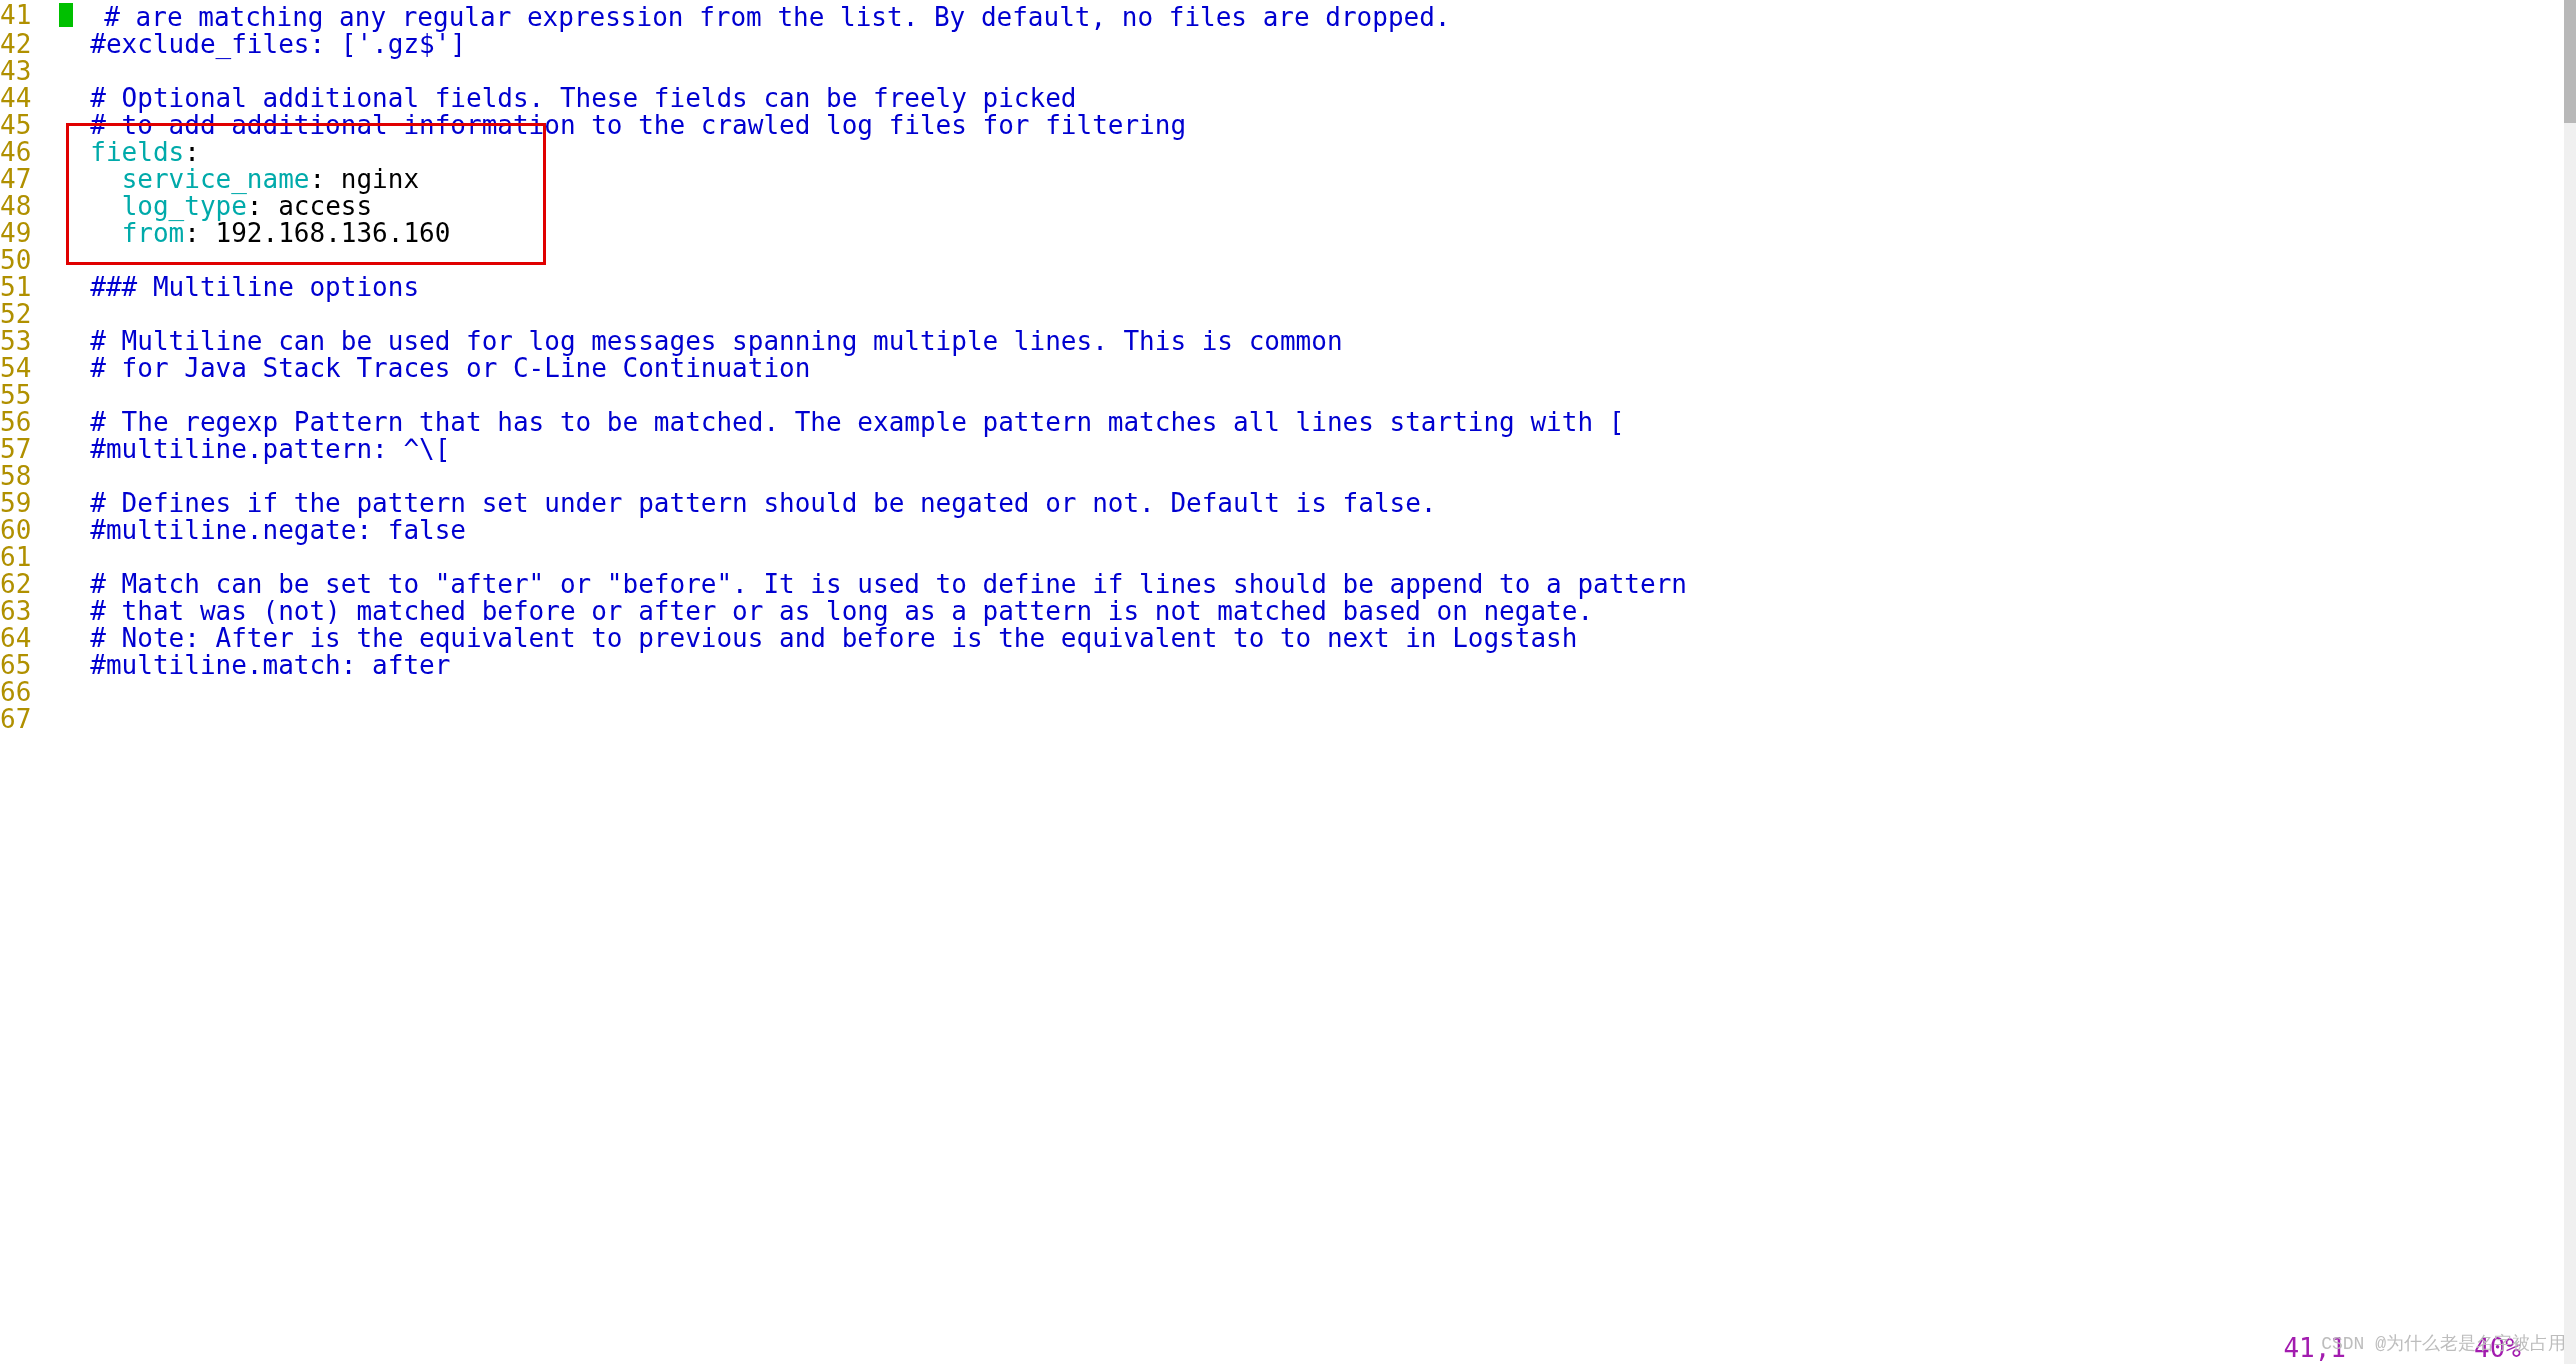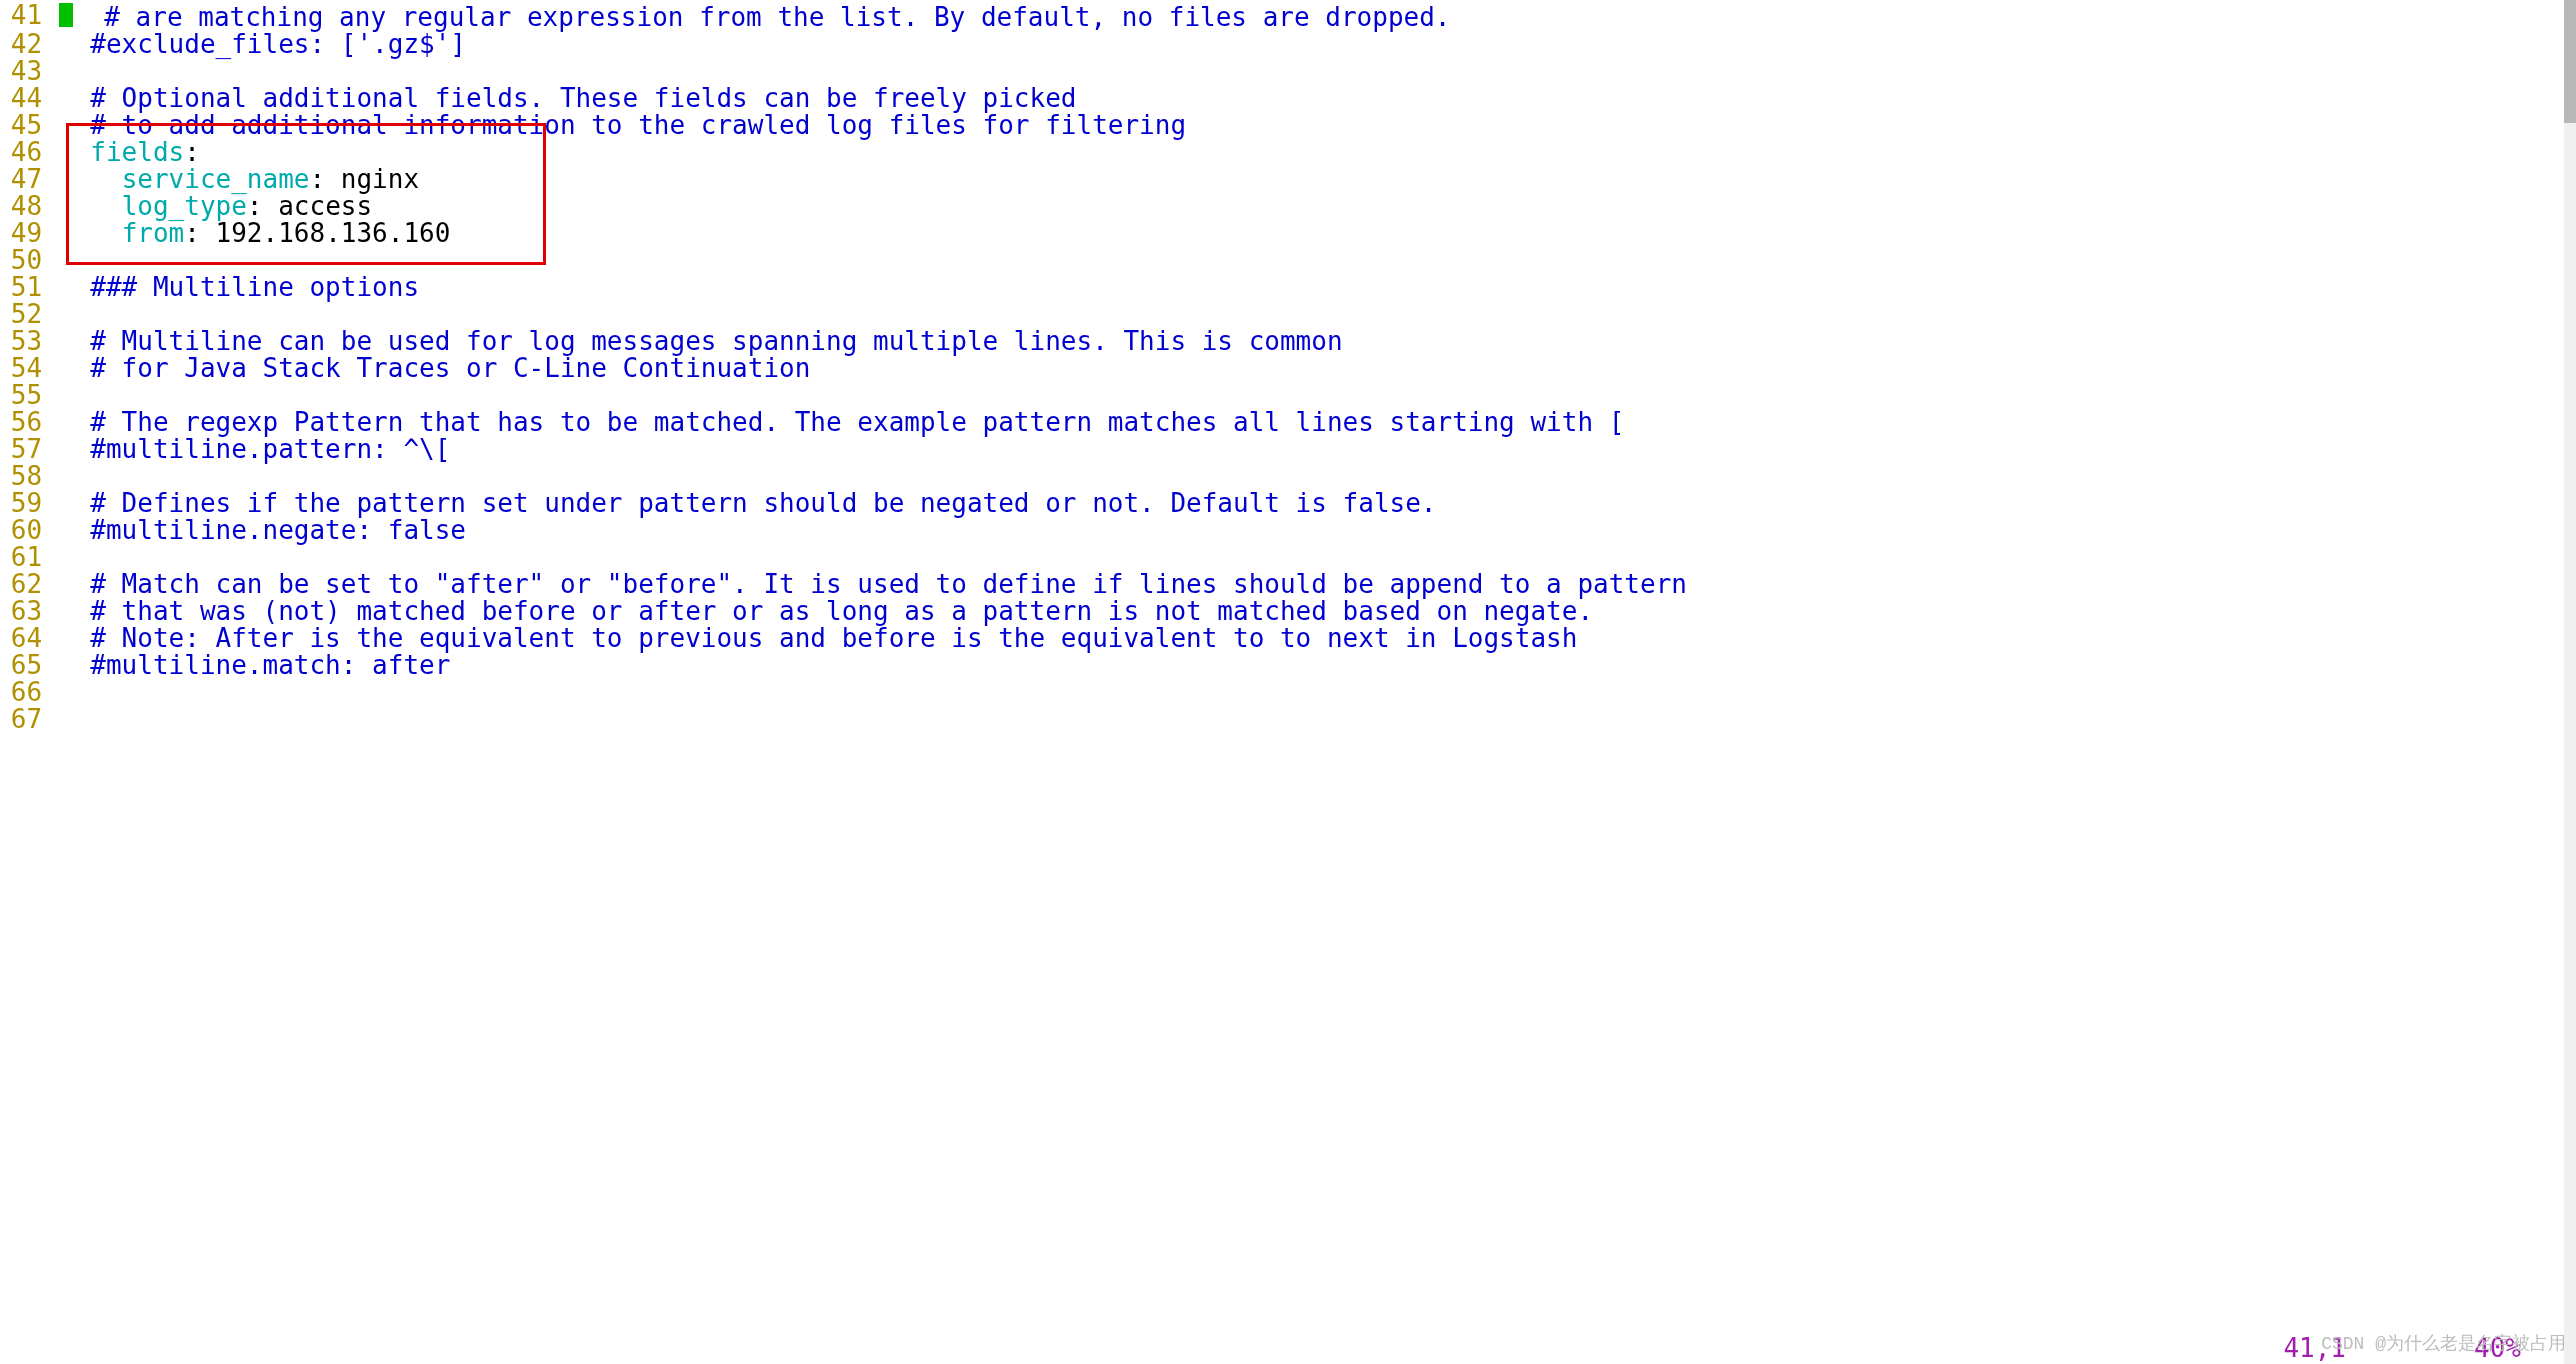--- a/index.html
+++ b/index.html
@@ -1,18 +1,18 @@
 <!DOCTYPE html>
 <html><head>
 <meta charset="utf-8">
 <style>
   html,body{margin:0;padding:0;background:#fff;font-family:"DejaVu Sans Mono","Courier New",monospace;font-size:26px;line-height:27px;color:#000;}
   .editor{position:relative;padding:2px 0 0 0;white-space:pre;}
   .row{display:flex;}
-  .gutter{width:53px;text-align:center;color:#b09000;padding-right:6px;flex:0 0 53px;user-select:none;}
+  .gutter{width:53px;text-align:left;color:#b09000;padding-right:6px;flex:0 0 53px;user-select:none;}
   .code{flex:1;white-space:pre-wrap;word-break:break-all;}
   .c-comment{color:#0000d0;}
   .c-key{color:#00aaaa;}
   .c-val{color:#000;}
   .cursor{display:inline-block;width:14px;height:24px;background:#00c000;vertical-align:text-top;margin-top:1px;}
   .hlbox{position:absolute;border:3px solid #e00000;pointer-events:none;}
   .status{position:fixed;bottom:2px;left:0;right:0;display:flex;justify-content:flex-end;padding-right:55px;font-size:26px;color:#a21caf;background:#fff;text-align:center;}
   .status span{margin-left:128px;}
   .watermark{position:fixed;bottom:6px;right:10px;color:#bdbdbd;font-size:18px;font-family:Liberation Mono, monospace;pointer-events:none;}
   .scrollbar{position:fixed;top:0;right:0;width:12px;height:100%;background:#f0f0f0;}

